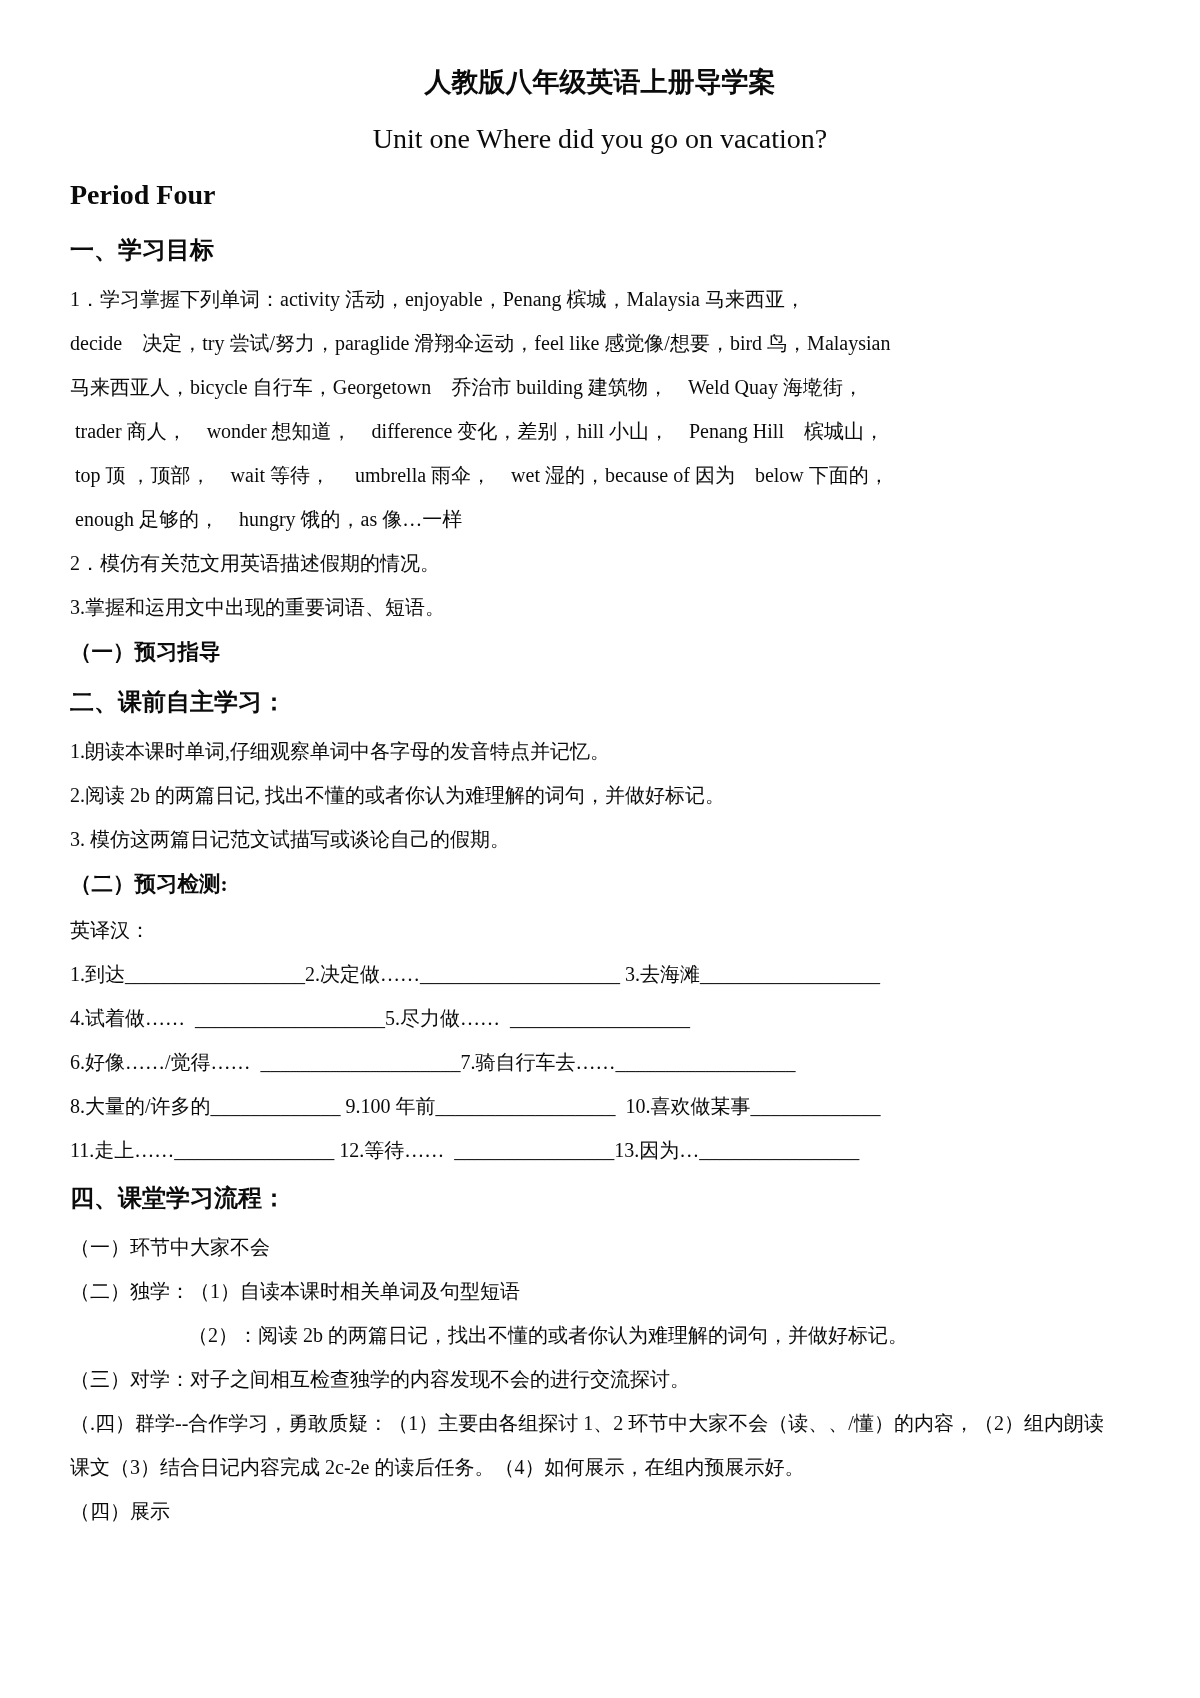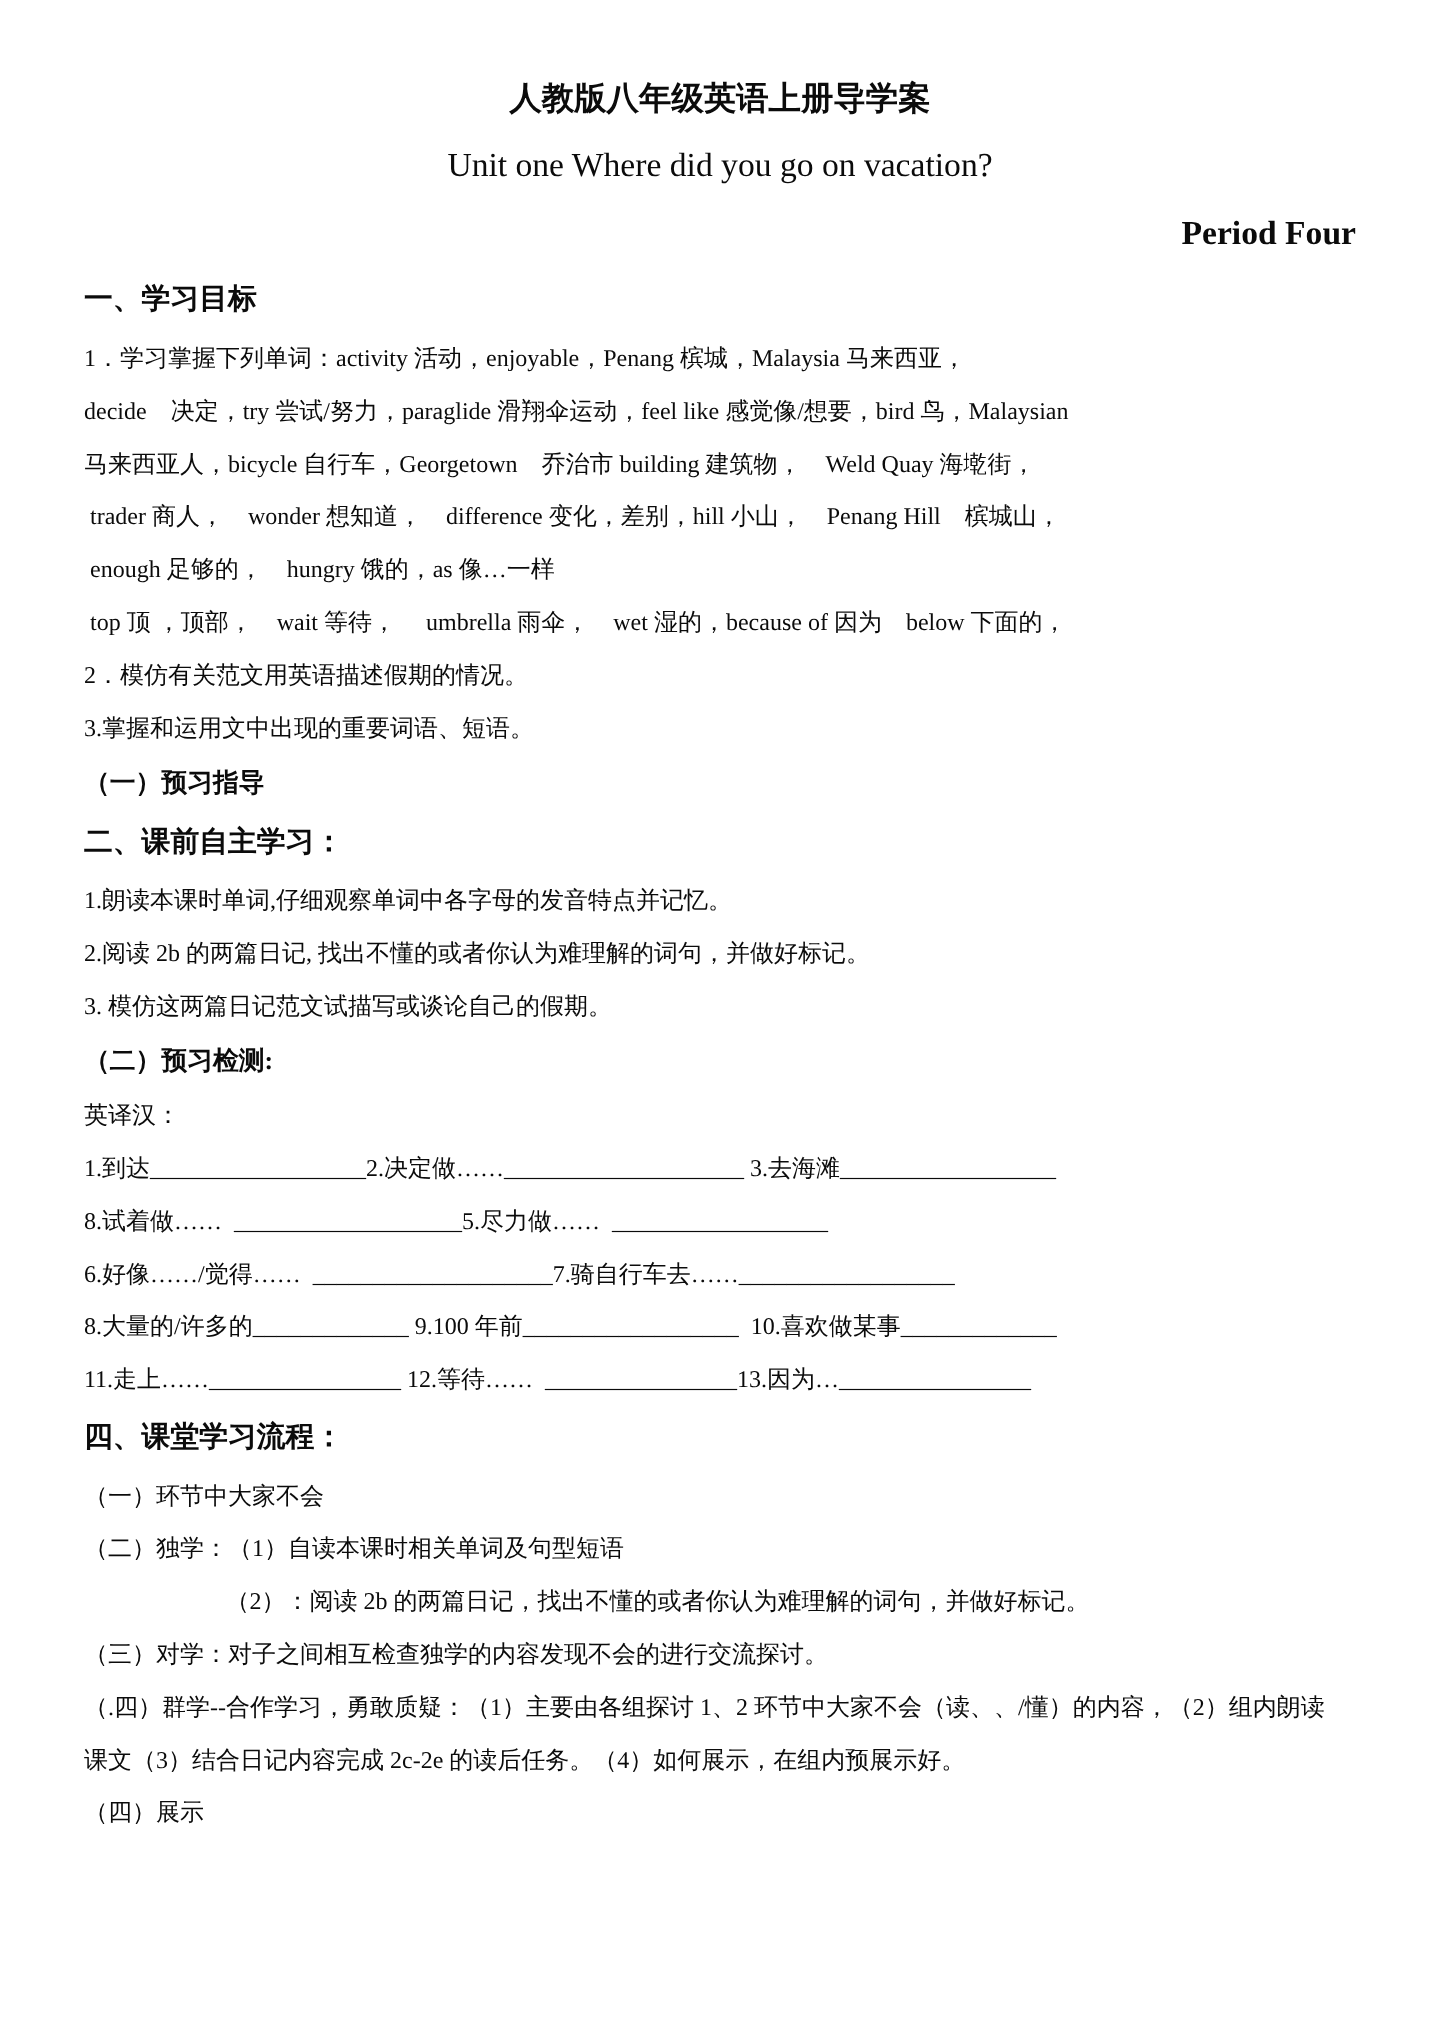--- a/index.html
+++ b/index.html
@@ -29,21 +29,21 @@
     margin: 0 0 20px 0;
   }
   .unit-title {
     text-align: center;
     font-size: 28px;
     font-weight: normal;
     line-height: 1.35;
     margin: 0 0 18px 0;
   }
   .period-title {
-    text-align: right;
+    text-align: left;
     font-size: 28px;
     font-weight: bold;
     line-height: 1.35;
     margin: 0 0 10px 0;
     font-family: Liberation Serif, serif;
   }
   .line {
     font-size: 20px;
     line-height: 2.2;
     margin: 0;
@@ -69,33 +69,33 @@
   <h1 class="doc-title">人教版八年级英语上册导学案</h1>
   <h2 class="unit-title">Unit one Where did you go on vacation?</h2>
   <h3 class="period-title">Period Four</h3>
 
   <div>
       <p class="line h-md">一、学习目标</p>
       <p class="line">1．学习掌握下列单词：activity 活动，enjoyable，Penang 槟城，Malaysia 马来西亚，</p>
       <p class="line">decide　决定，try 尝试/努力，paraglide 滑翔伞运动，feel like 感觉像/想要，bird 鸟，Malaysian</p>
       <p class="line">马来西亚人，bicycle 自行车，Georgetown　乔治市 building 建筑物，　Weld Quay 海墘街，</p>
       <p class="line"> trader 商人，　wonder 想知道，　difference 变化，差别，hill 小山，　Penang Hill　槟城山，</p>
+      <p class="line"> top 顶 ，顶部，　wait 等待，　 umbrella 雨伞，　wet 湿的，because of 因为　below 下面的，</p>
       <p class="line"> enough 足够的，　hungry 饿的，as 像…一样</p>
-      <p class="line"> top 顶 ，顶部，　wait 等待，　 umbrella 雨伞，　wet 湿的，because of 因为　below 下面的，</p>
       <p class="line">2．模仿有关范文用英语描述假期的情况。</p>
       <p class="line">3.掌握和运用文中出现的重要词语、短语。</p>
       <p class="line h-lg">（一）预习指导</p>
       <p class="line h-md">二、课前自主学习：</p>
       <p class="line">1.朗读本课时单词,仔细观察单词中各字母的发音特点并记忆。</p>
       <p class="line">2.阅读 2b 的两篇日记, 找出不懂的或者你认为难理解的词句，并做好标记。</p>
       <p class="line">3. 模仿这两篇日记范文试描写或谈论自己的假期。</p>
       <p class="line h-lg">（二）预习检测:</p>
       <p class="line">英译汉：</p>
       <p class="line">1.到达__________________2.决定做……____________________ 3.去海滩__________________</p>
-      <p class="line">8.试着做……  ___________________5.尽力做……  __________________</p>
+      <p class="line">4.试着做……  ___________________5.尽力做……  __________________</p>
       <p class="line">6.好像……/觉得……  ____________________7.骑自行车去……__________________</p>
       <p class="line">8.大量的/许多的_____________ 9.100 年前__________________  10.喜欢做某事_____________</p>
       <p class="line">11.走上……________________ 12.等待……  ________________13.因为…________________</p>
       <p class="line h-md">四、课堂学习流程：</p>
       <p class="line">（一）环节中大家不会</p>
       <p class="line">（二）独学：（1）自读本课时相关单词及句型短语</p>
       <p class="line indent">（2）：阅读 2b 的两篇日记，找出不懂的或者你认为难理解的词句，并做好标记。</p>
       <p class="line">（三）对学：对子之间相互检查独学的内容发现不会的进行交流探讨。</p>
       <p class="line">（.四）群学--合作学习，勇敢质疑：（1）主要由各组探讨 1、2 环节中大家不会（读、、/懂）的内容，（2）组内朗读</p>
       <p class="line">课文（3）结合日记内容完成 2c-2e 的读后任务。（4）如何展示，在组内预展示好。</p>

